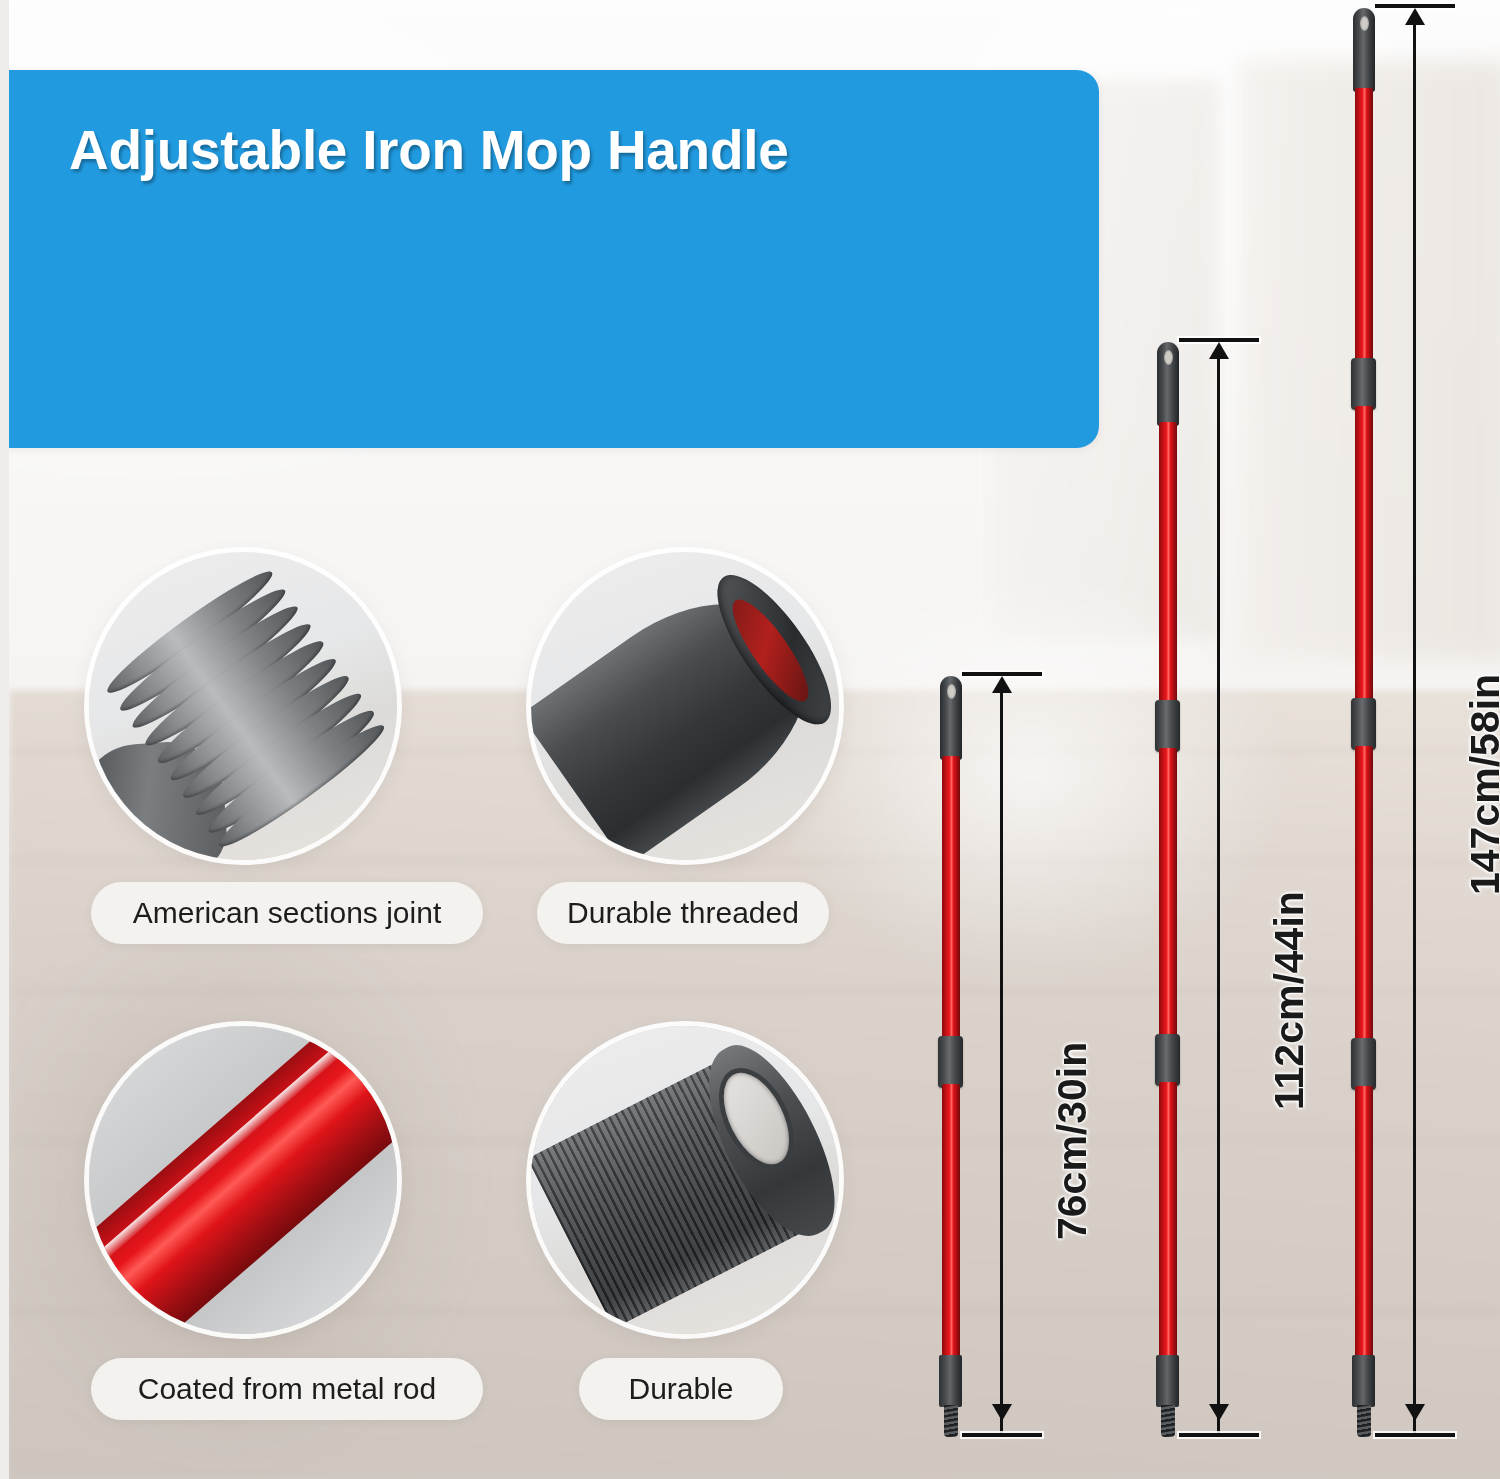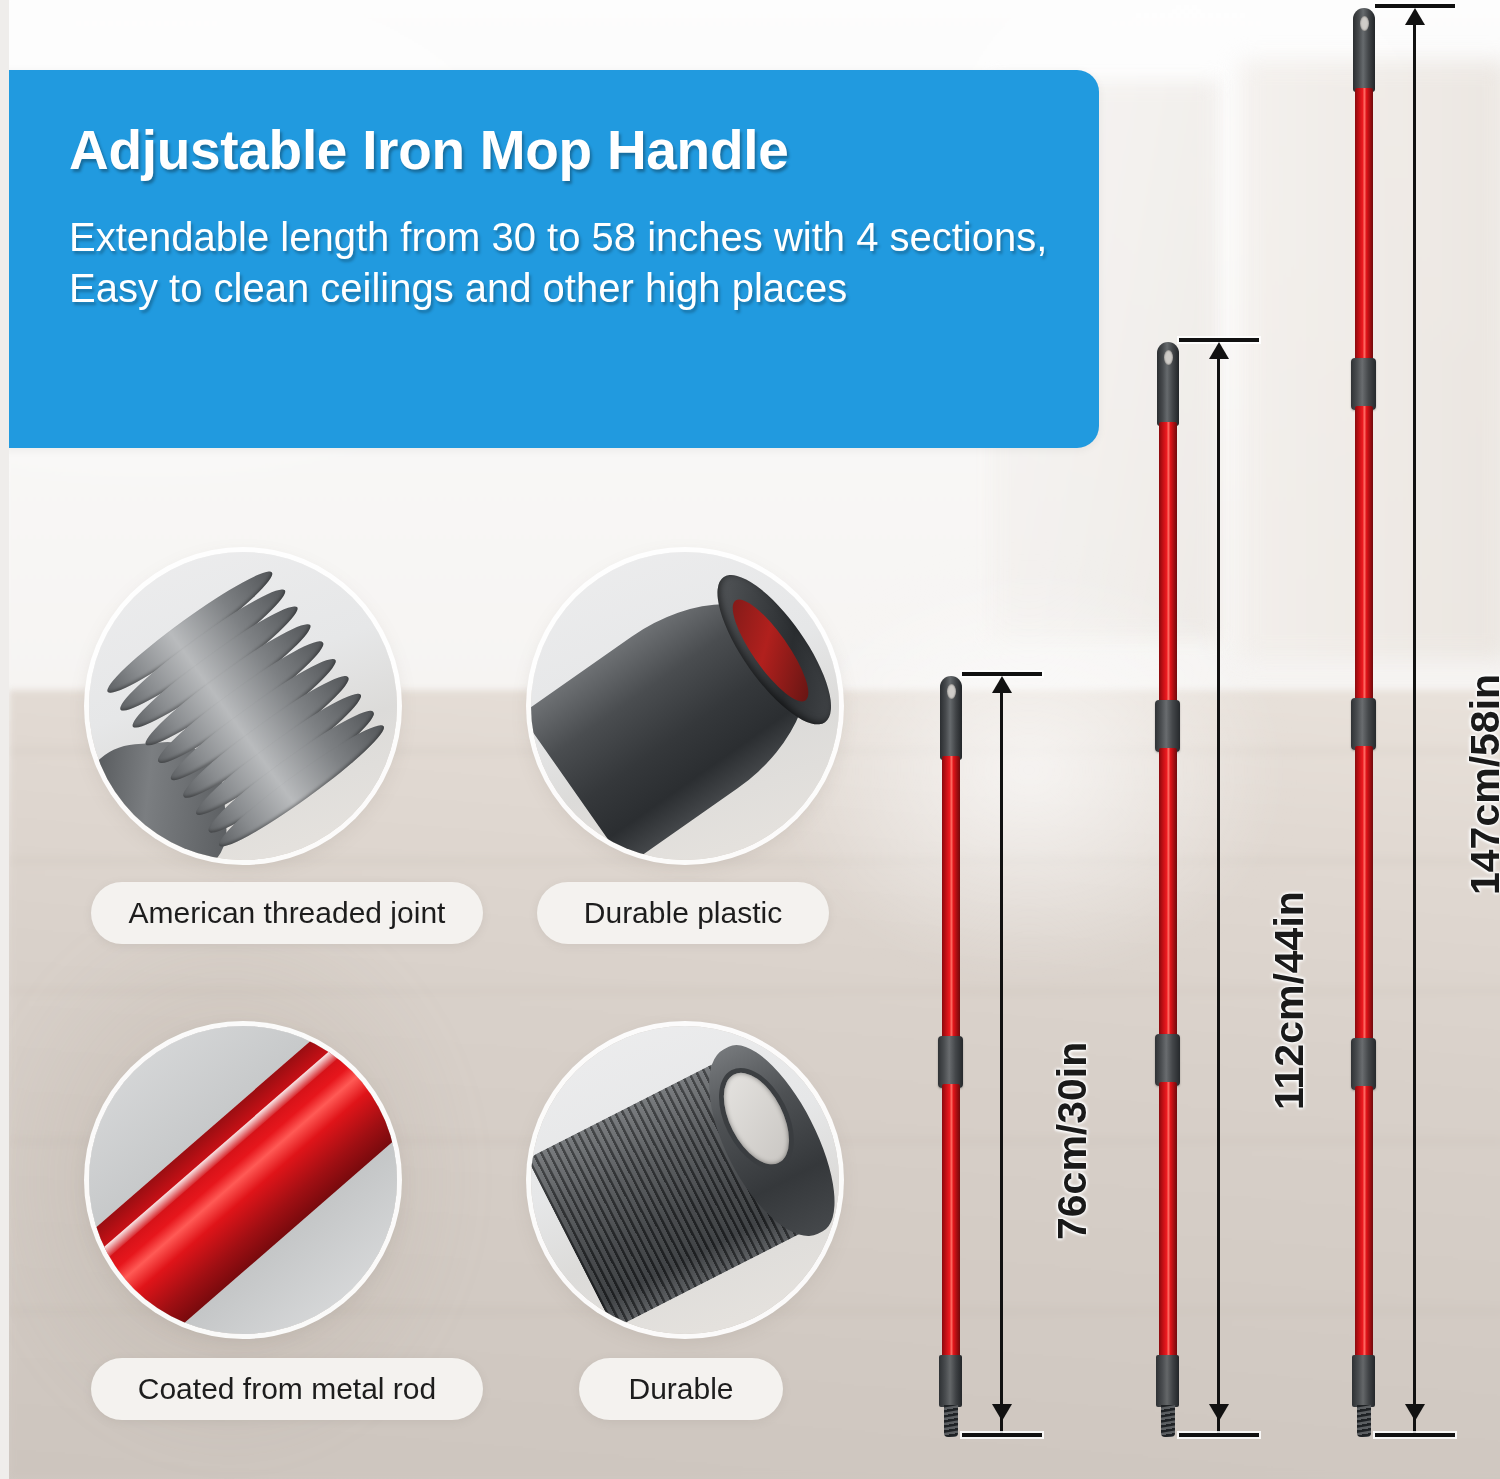--- a/index.html
+++ b/index.html
@@ -162,21 +162,20 @@
       <div class="bg-plank" style="left:0;top:450px;width:1500px"></div>
       <div class="bg-plank" style="left:0;top:620px;width:1500px"></div>
     </div>
     <div class="bg-shadowL"></div>
     <div class="bg-glow"></div>
   </div>
 
   <div class="banner">
     <div class="banner-inner">
       <div class="banner-title">Adjustable Iron Mop Handle</div>
-      <div class="banner-sub">Extendable length from 30 to 58 inches with 4 sections, Easy to clean ceilings and other high places</div>
     </div>
   </div>
 
   <div class="feature">
     <div class="circle" style="left:80px;top:552px;width:308px;height:308px">
       <div class="c-inner">
           <div class="studio"></div>
         <div class="thread-stub"></div>
         <div class="thread-body">
           <div class="ring" style="top:0%"></div>
@@ -185,35 +184,35 @@
           <div class="ring" style="top:30%"></div>
           <div class="ring" style="top:40%"></div>
           <div class="ring" style="top:50%"></div>
           <div class="ring" style="top:60%"></div>
           <div class="ring" style="top:70%"></div>
           <div class="ring" style="top:80%"></div>
           <div class="ring" style="top:88%"></div>
         </div>
       </div>
     </div>
-    <div class="pill" style="left:82px;top:882px;width:392px;height:62px">American threaded joint</div>
+    <div class="pill" style="left:82px;top:882px;width:392px;height:62px">American sections joint</div>
   </div>
 
   <div class="feature">
     <div class="circle" style="left:522px;top:552px;width:308px;height:308px">
       <div class="c-inner">
           <div class="studio"></div>
         <div class="tube">
           <div class="tube-body"></div>
           <div class="tube-mouth"></div>
           <div class="tube-bore"></div>
         </div>
       </div>
     </div>
-    <div class="pill" style="left:528px;top:882px;width:292px;height:62px">Durable plastic</div>
+    <div class="pill" style="left:528px;top:882px;width:292px;height:62px">Durable threaded</div>
   </div>
 
   <div class="feature">
     <div class="circle" style="left:80px;top:1026px;width:308px;height:308px">
       <div class="c-inner">
           <div class="studio"></div>
         <div class="redrod">
           <div class="redrod-shadeT"></div>
           <div class="redrod-shadeB"></div>
           <div class="redrod-body"></div>

